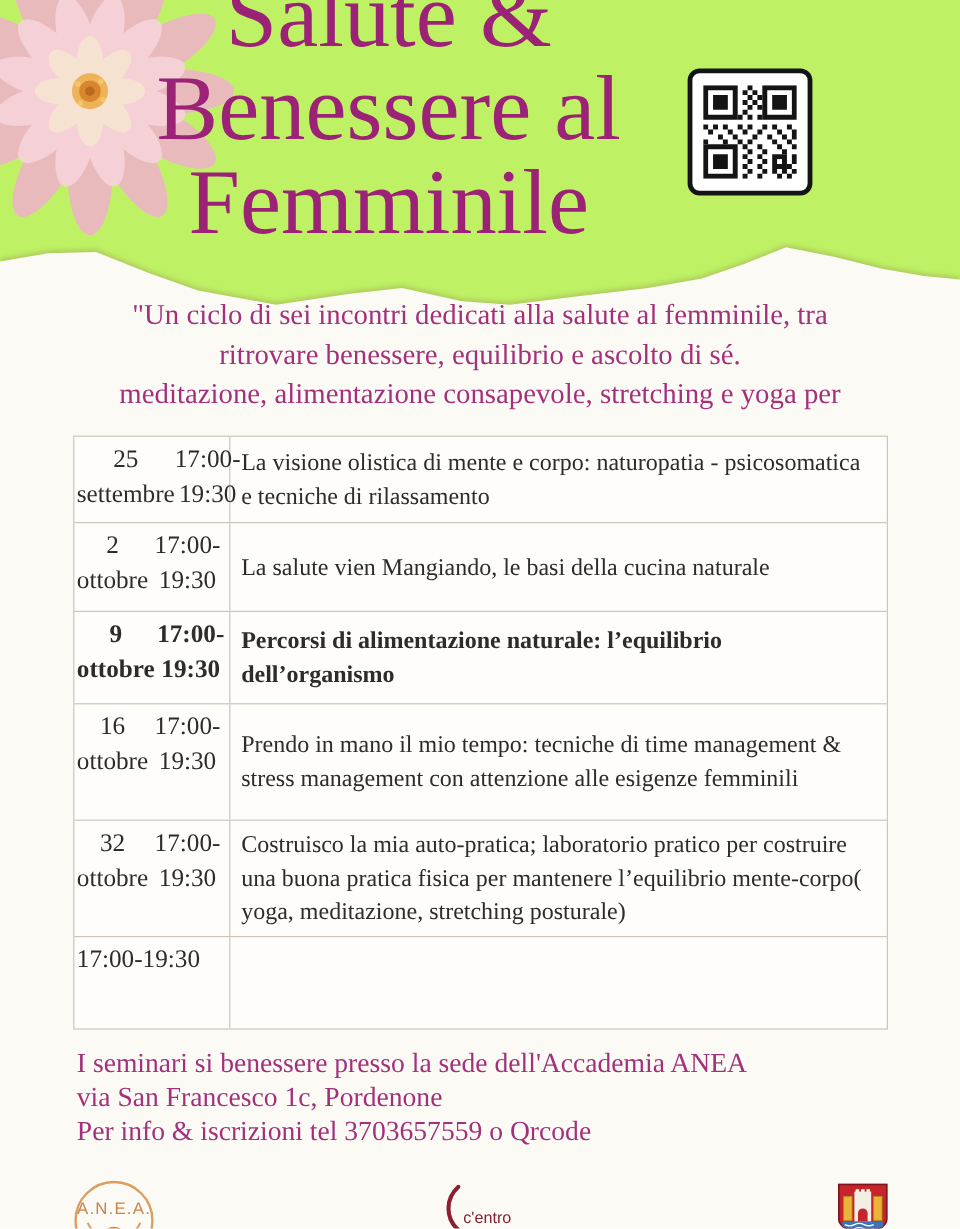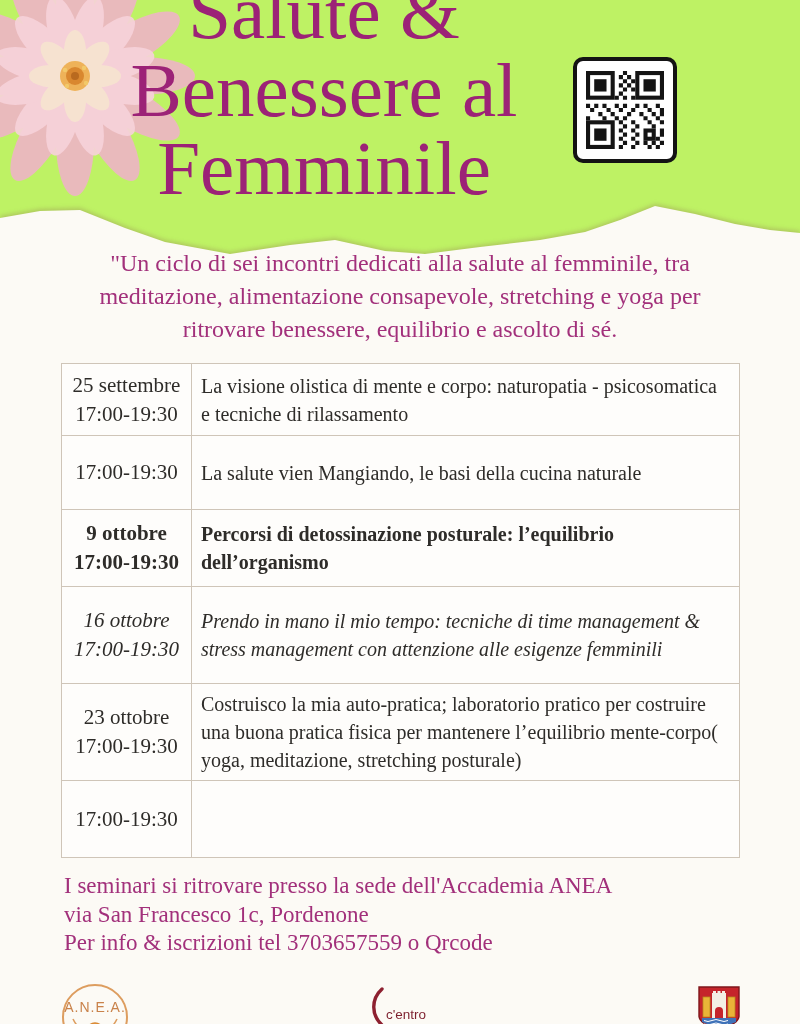--- a/index.html
+++ b/index.html
@@ -22,24 +22,24 @@
   .torn path.white { filter:drop-shadow(0 -2px 2px rgba(140,100,80,0.30)); }
   
   .intro { position:absolute; top:247px; left:0; width:800px; text-align:center;
            color:#a2307b; font-size:24px; line-height:33px; }
   
   .schedule { position:absolute; top:363px; left:61px; width:679px;
               border:1px solid #cfc5b8; background:#fefdfb; color:#2e2c29; }
   .srow { display:flex; border-bottom:1px solid #cfc5b8; }
   .srow:last-child { border-bottom:none; }
   .srow:nth-child(1){ min-height:72px; } .srow:nth-child(2){ min-height:74px; }
-  .srow:nth-child(3){ min-height:77px;font-weight:bold; } .srow:nth-child(4){ min-height:97px;font-style:italic; }
+  .srow:nth-child(3){ min-height:77px;font-weight:bold; } .srow:nth-child(4){ min-height:97px; }
   .srow:nth-child(5){ min-height:88px; } .srow:nth-child(6){ min-height:76px; }
   .cell-date { width:130px; border-right:1px solid #cfc5b8; display:flex;
-               flex-direction:column; justify-content:center; text-align:center;
+               flex-direction:row; text-align:center;
                font-size:21px; line-height:29px; padding:4px 2px; }
   .cell-desc { flex:1; display:flex; align-items:center;
                font-size:20px; line-height:28px; padding:6px 10px 6px 9px; }
   
   .info { position:absolute; top:872px; left:64px; color:#a2307b;
           font-size:23px; line-height:28.5px; }
   
   .logo-anea { position:absolute; top:984px; left:62px; width:66px; height:66px;
                border:2px solid #dd9d5f; border-radius:50%; text-align:center; background:transparent; }
   .anea-label { margin-top:13px; font-family:"Liberation Sans", sans-serif;
@@ -155,85 +155,86 @@
       </svg>
     </div>
 
     <svg class="torn" width="800" height="62" viewBox="0 0 800 62">
       <path class="white" fill="#fcfaf5" d="M0 21 L40 14 L80 13 L125 31 L165 45 L230 57 L290 48 L335 43 L385 54 L425 57 L480 50 L540 43 L585 35 L620 23 L655 9 L695 17 L735 27 L770 33 L800 36 L800 62 L0 62 Z"></path>
     </svg>
   </div>
 
   <div class="intro">
     <div>"Un ciclo di sei incontri dedicati alla salute al femminile, tra</div>
+    <div>ritrovare benessere, equilibrio e ascolto di sé.</div>
     <div>meditazione, alimentazione consapevole, stretching e yoga per</div>
-    <div>ritrovare benessere, equilibrio e ascolto di sé.</div>
   </div>
 
   <div class="schedule">
 
     <div class="srow">
       <div class="cell-date">
         <span>25 settembre</span>
         <span>17:00-19:30</span>
       </div>
       <div class="cell-desc">
         <span>La visione olistica di mente e corpo: naturopatia - psicosomatica e tecniche di rilassamento</span>
       </div>
     </div>
 
     <div class="srow">
       <div class="cell-date">
+        <span>2 ottobre</span>
         <span>17:00-19:30</span>
       </div>
       <div class="cell-desc">
         <span>La salute vien Mangiando, le basi della cucina naturale</span>
       </div>
     </div>
 
     <div class="srow">
       <div class="cell-date">
         <span>9 ottobre</span>
         <span>17:00-19:30</span>
       </div>
       <div class="cell-desc">
-        <span>Percorsi di detossinazione posturale: l’equilibrio dell’organismo</span>
+        <span>Percorsi di alimentazione naturale: l’equilibrio dell’organismo</span>
       </div>
     </div>
 
     <div class="srow">
       <div class="cell-date">
         <span>16 ottobre</span>
         <span>17:00-19:30</span>
       </div>
       <div class="cell-desc">
         <span>Prendo in mano il mio tempo: tecniche di time management &amp; stress management con attenzione alle esigenze femminili</span>
       </div>
     </div>
 
     <div class="srow">
       <div class="cell-date">
-        <span>23 ottobre</span>
+        <span>32 ottobre</span>
         <span>17:00-19:30</span>
       </div>
       <div class="cell-desc">
         <span>Costruisco la mia auto-pratica; laboratorio pratico per costruire una buona pratica fisica per mantenere l’equilibrio mente-corpo( yoga, meditazione, stretching posturale)</span>
       </div>
     </div>
 
     <div class="srow">
       <div class="cell-date">
         <span>17:00-19:30</span>
       </div>
     </div>
 
   </div>
 
   <div class="info">
-    <div>I seminari si ritrovare presso la sede dell'Accademia ANEA</div>
+    <div>I seminari si benessere presso la sede dell'Accademia ANEA</div>
     <div>via San Francesco 1c, Pordenone</div>
     <div>Per info &amp; iscrizioni tel 3703657559 o Qrcode</div>
   </div>
 
   <div class="logo-anea">
     <div class="anea-label">A.N.E.A.</div>
     <svg width="56" height="26" viewBox="0 0 56 26">
       <path d="M6 4 Q12 16 22 18" stroke="#dd9d5f" stroke-width="1.6" fill="none"></path>
       <path d="M50 4 Q44 16 34 18" stroke="#dd9d5f" stroke-width="1.6" fill="none"></path>
       <circle cx="28" cy="16" r="8" fill="none" stroke="#d9872f" stroke-width="1.6"></circle>

